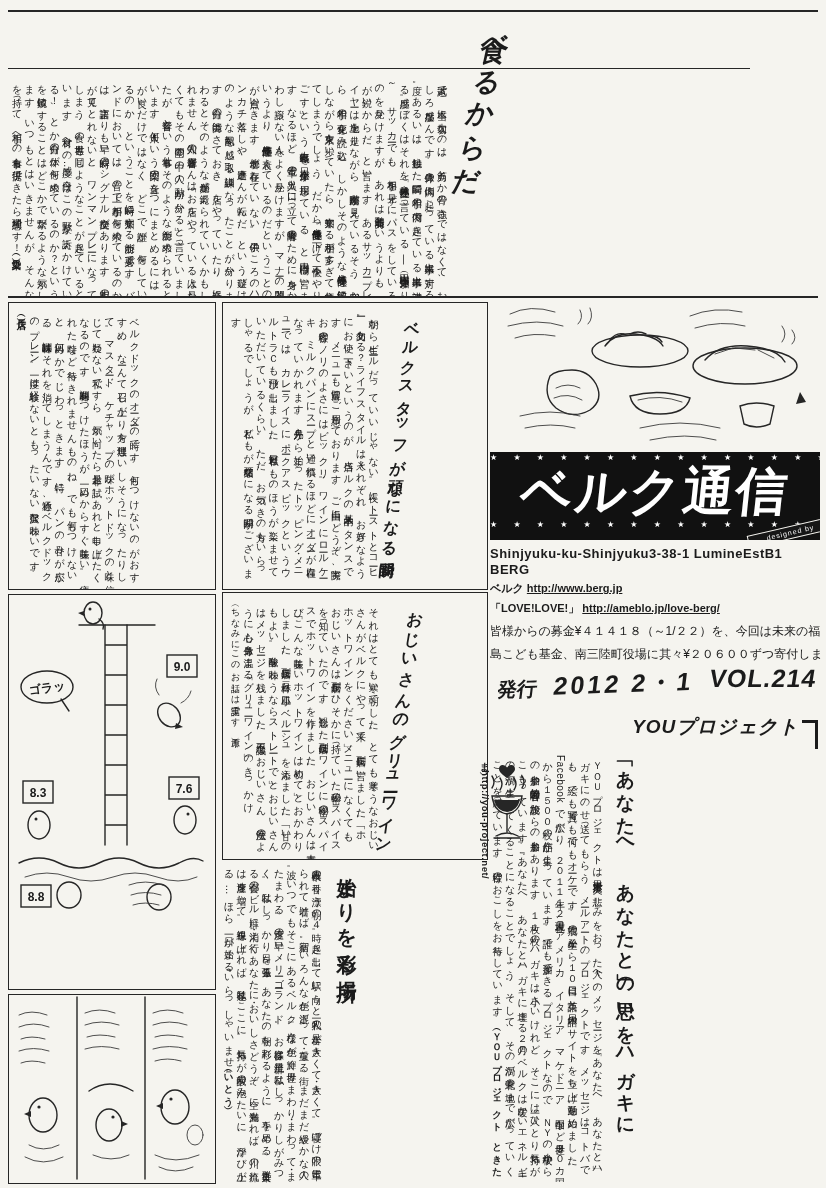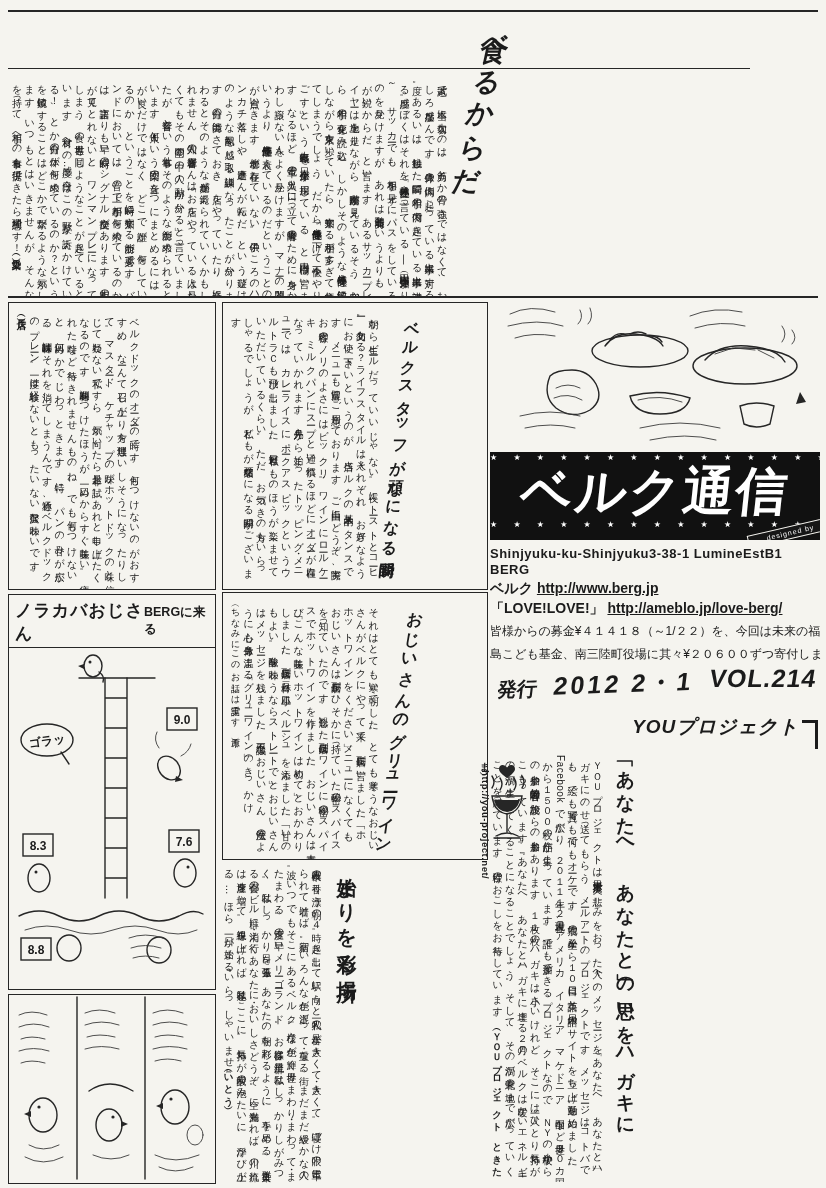--- a/index.html
+++ b/index.html
@@ -13,21 +13,21 @@
   .rule{position:absolute;border-top:1.6px solid #262626;}
   .boxed{border:1.6px solid #262626;}
   
   .logo{background:#111;color:#fff;text-align:center;overflow:hidden;}
   .stars{font-size:8px;letter-spacing:7px;line-height:11px;white-space:nowrap;color:#fff;}
   .logo-title{font-size:52px;font-weight:900;line-height:56px;transform:skewX(-6deg) scaleX(.98);letter-spacing:2px;}
   .ribbon{position:absolute;right:-14px;bottom:1px;background:#161616;color:#fff;font-size:7px;
           padding:2px 18px;transform:rotate(-13deg);letter-spacing:1px;border:1px solid #f5f4ef;}
   
   .addr{font-weight:bold;font-size:13px;letter-spacing:.5px;line-height:16px;}
-  .urlline{font-weight:bold;font-size:14px;line-height:20px;}
+  .urlline{font-weight:bold;font-size:11px;line-height:20px;}
   .urlline .url{text-decoration:underline;}
   .donation{font-size:12px;line-height:23px;margin-top:2px;}
   
   .issue{display:flex;align-items:baseline;gap:16px;font-weight:900;transform:skewX(-9deg) rotate(-2deg);}
   .issue .lab{font-size:20px;}
   .issue .date{font-size:25px;letter-spacing:3px;}
   .issue .vol{font-size:25px;letter-spacing:1px;transform:rotate(2deg);}
   
   .you-heading{text-align:right;font-size:19px;font-weight:900;letter-spacing:1px;padding-right:2px;font-style:italic;}
   .corner{display:inline-block;width:13px;height:26px;border-top:3px solid #1b1b1b;border-right:3px solid #1b1b1b;
@@ -162,24 +162,20 @@
     <div class="vflow">
       <h2 class="vtitle" style="font-size:20px;margin-left:12px;height:200px;">始まりを彩る場所</h2>
       <div class="vbody" style="height:314px;">
         <span>真夜中の香り漂う朝の４時。起き出して駅に向うと私一人の足音が大きくて・大きくて。寝ぼけ眼の電車に揺られて着けば、新宿。いろんな色が混ざって・重なる街。まだまだ緩やかな人の波。いつでもそこにあるベルク↓様々な色が輝く世界。まわり・まわって・またまわる。速度の早いメリーゴーランド。お客様は流星群。私はしっかりしがみつく。私はしっかり目を見張る↑あなたの朝を彩れるように、手を早める。群青染まる都会のビル群に・消え行くあなたに・おいしさどうぞ。空に光満ちれば、川の流れは速度を増して。視線を上げれば、私達はここに。気持ちが炭酸の泡みたいに、浮かび上がる。…ほら、一日が始まる『いらっしゃいませ』</span>
         <span class="sig">（いとう）</span>
       </div>
     </div>
   </div>
 
   <div class="sec boxed" style="left:8px;top:594px;width:208px;height:396px;">
-    <div class="comic-head">
-      <span class="main">ノラカバおじさん</span>
-      <span class="sub">BERGに来る</span>
-    </div>
     <svg width="204" height="322" viewBox="0 0 204 322">
 
       <path class="ink" d="M96 30 V250 M118 30 V250 M96 50 h22 M96 80 h22 M96 110 h22 M96 140 h22 M96 170 h22 M96 200 h22 M96 230 h22"></path>
       <path class="ink" d="M70 30 h76"></path>
 
       <ellipse class="ink" cx="84" cy="18" rx="9" ry="11"></ellipse>
       <circle class="fillink" cx="81" cy="14" r="1.5"></circle>
       <path class="fillink" d="M75 16 l-6 2 l6 3 z"></path>
       <path class="ink" d="M90 24 q6 4 4 10"></path>
 

